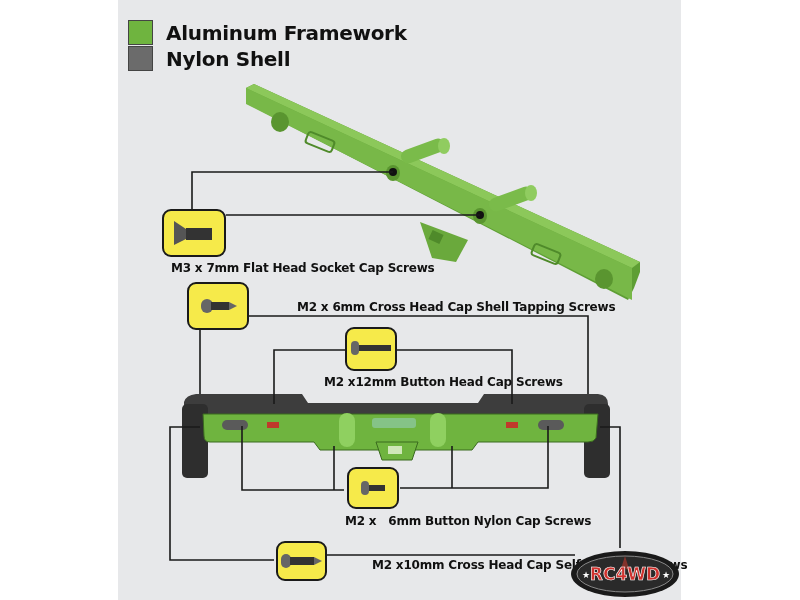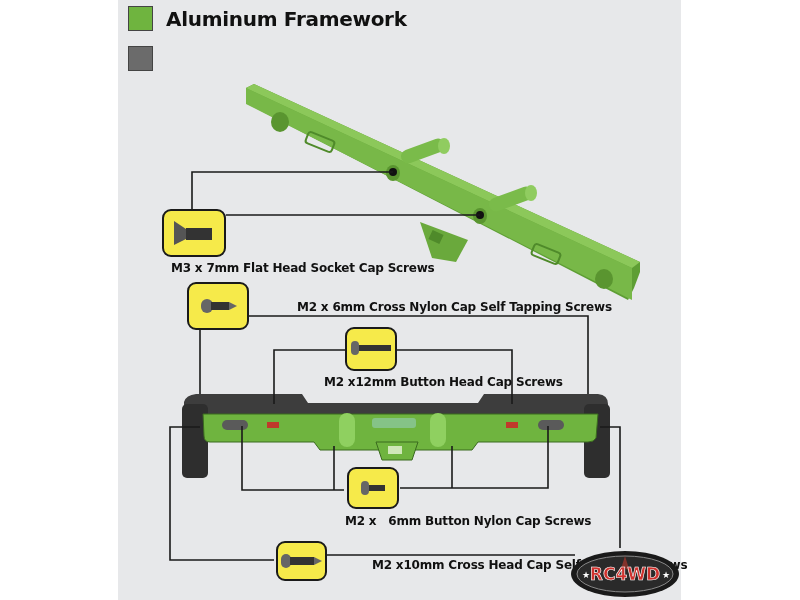--- a/index.html
+++ b/index.html
@@ -10,26 +10,27 @@
   .legend-label{margin-left:13px;font-weight:bold;font-size:20px;color:#111;letter-spacing:-0.3px;}
   .ybox{position:absolute;background:#f6ea4a;border:2px solid #1a1a1a;border-radius:9px;box-sizing:border-box;}
   .lbl{position:absolute;font-weight:bold;font-size:12px;color:#111;white-space:pre;letter-spacing:-0.2px;margin-left:40px;}
   svg{position:absolute;left:0;top:0;}
 </style>
 </head>
 <body>
 
 <div id="panel"></div>
 
-<div class="legend-row" style="top:6px;">
+<div class="legend-row" style="top:20px;">
   <div class="swatch" style="background:#6fb43f"></div>
   <span class="legend-label">Aluminum Framework</span>
 </div>
 <div class="legend-row" style="top:46px;">
   <div class="swatch" style="background:#6b6b6b"></div>
+  <span class="legend-label">Nylon Shell</span>
 </div>
 
 <svg width="800" height="600" viewBox="0 0 800 600">
 
   <g>
     <polygon points="246,88 254,84 640,262 640,272 634,288 628,300 246,103" fill="#5e9e34"></polygon>
     <polygon points="246,88 632,268 632,300 246,104" fill="#78b848"></polygon>
     <polygon points="254,84 640,262 632,268 246,88" fill="#8cc85a"></polygon>
 
     <polygon points="420,222 468,240 456,262 432,258" fill="#6aa93c"></polygon>
@@ -106,21 +107,21 @@
 </div>
 <div class="lbl" style="left:131px;top:261px;">M3 x 7mm Flat Head Socket Cap Screws</div>
 
 <div class="ybox" style="left:187px;top:282px;width:62px;height:48px;">
   <svg width="58" height="44">
     <rect x="12" y="15" width="12" height="14" rx="6" fill="#666"></rect>
     <rect x="22" y="18" width="18" height="8" fill="#333"></rect>
     <polygon points="40,18 48,22 40,26" fill="#666"></polygon>
   </svg>
 </div>
-<div class="lbl" style="left:257px;top:300px;">M2 x 6mm Cross Nylon Cap Self Tapping Screws</div>
+<div class="lbl" style="left:257px;top:300px;">M2 x 6mm Cross Head Cap Shell Tapping Screws</div>
 
 <div class="ybox" style="left:345px;top:327px;width:52px;height:44px;">
   <svg width="48" height="40">
     <rect x="4" y="12" width="8" height="14" rx="4" fill="#666"></rect>
     <rect x="12" y="16" width="32" height="6" fill="#333"></rect>
   </svg>
 </div>
 <div class="lbl" style="left:284px;top:375px;">M2 x12mm Button Head Cap Screws</div>
 
 <div class="ybox" style="left:347px;top:467px;width:52px;height:42px;">

